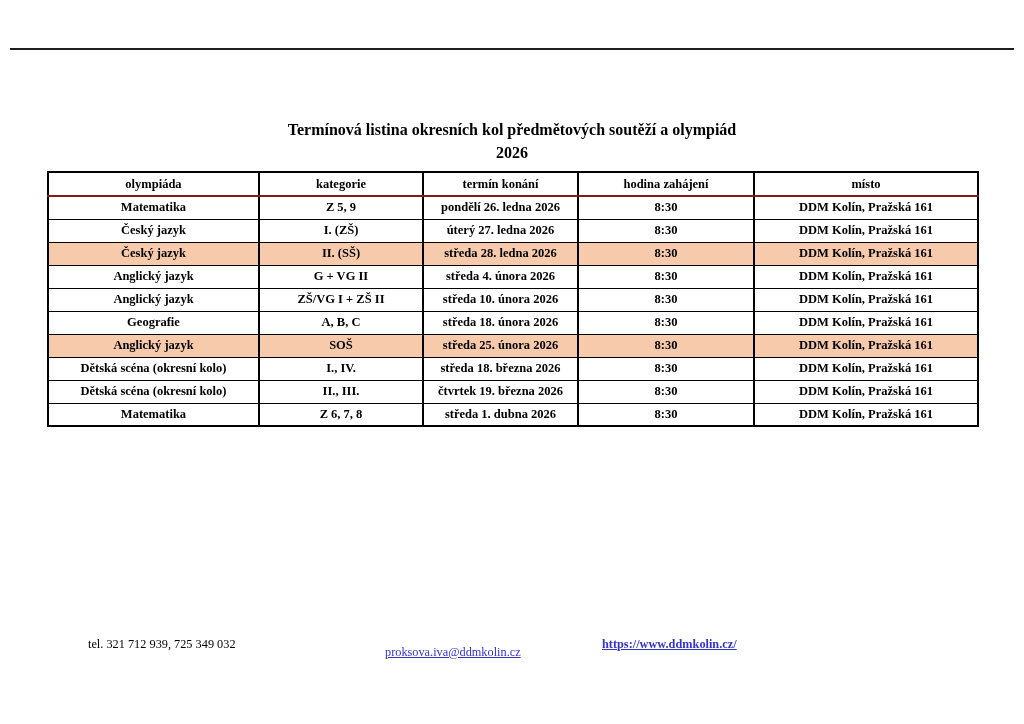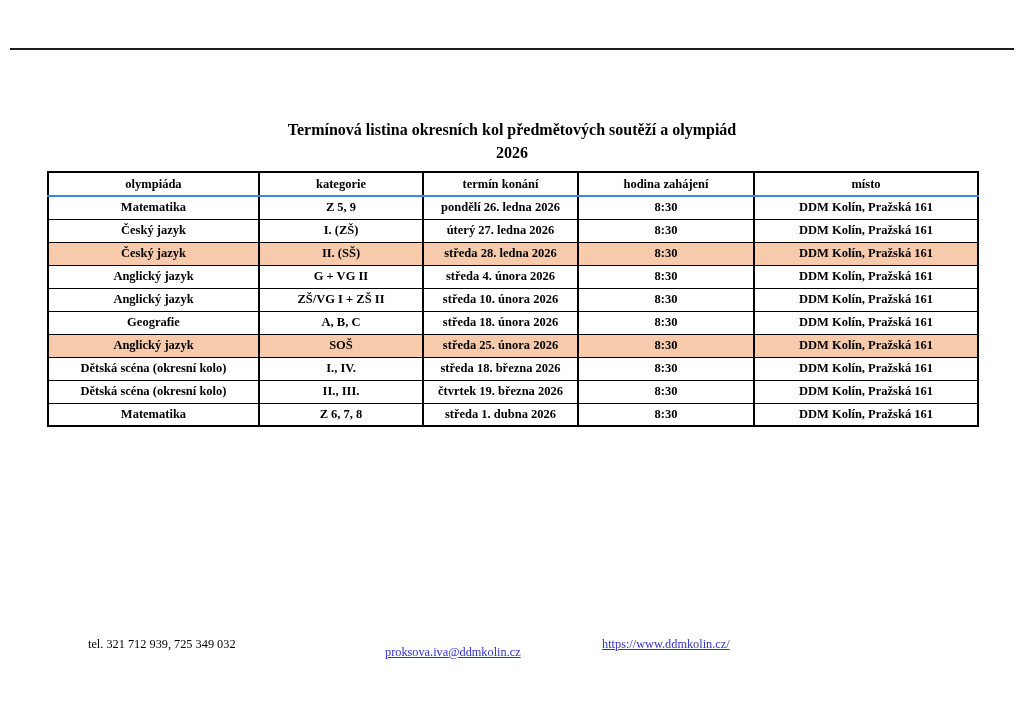--- a/index.html
+++ b/index.html
@@ -40,30 +40,30 @@
     border-bottom: 1px solid #000;
     font-weight: bold;
     font-size: 12.5px;
     text-align: center;
     vertical-align: middle;
     height: 23px;
     padding: 0 2px;
     overflow: hidden; white-space: nowrap;
   }
   table.schedule { border: 2px solid #000; }
-  table.schedule thead th { height: 24px; border-bottom: 2px solid #3b82f6; }
+  table.schedule thead th { height: 24px; border-bottom: 2px solid #7f1d1d; }
   table.schedule tr.highlight td { background: var(--highlight, #F7CAAC); }
 
   .footer {
     position: absolute; top: 636px; left: 0; width: 1024px;
     font-size: 12.3px; line-height: 17px;
   }
   .contact-block { position: absolute; left: 88px; top: 0; white-space: nowrap; }
   .footer-email { position: absolute; left: 385px; top: 8px; }
-  .footer-website { position: absolute; left: 602px; top: 0; }
+  .footer-website { position: absolute; left: 602px; top: 0; font-weight: bold; }
   .footer a, .footer .link {
     color: var(--link-color, #3333CC);
     text-decoration: underline;
     cursor: pointer;
     white-space: nowrap;
   }
 </style>
 </head>
 <body>
 

